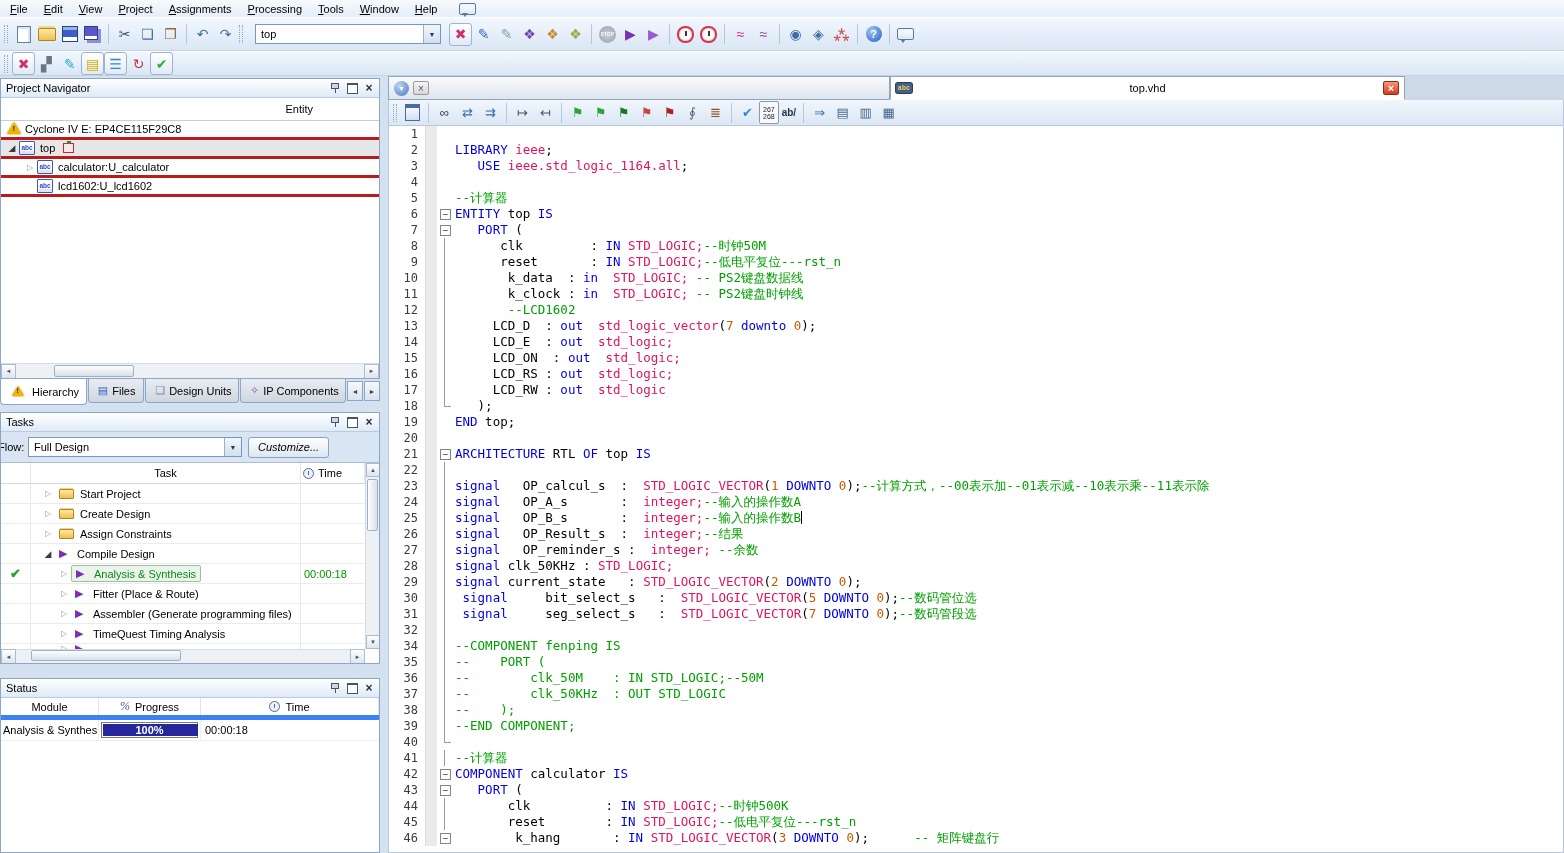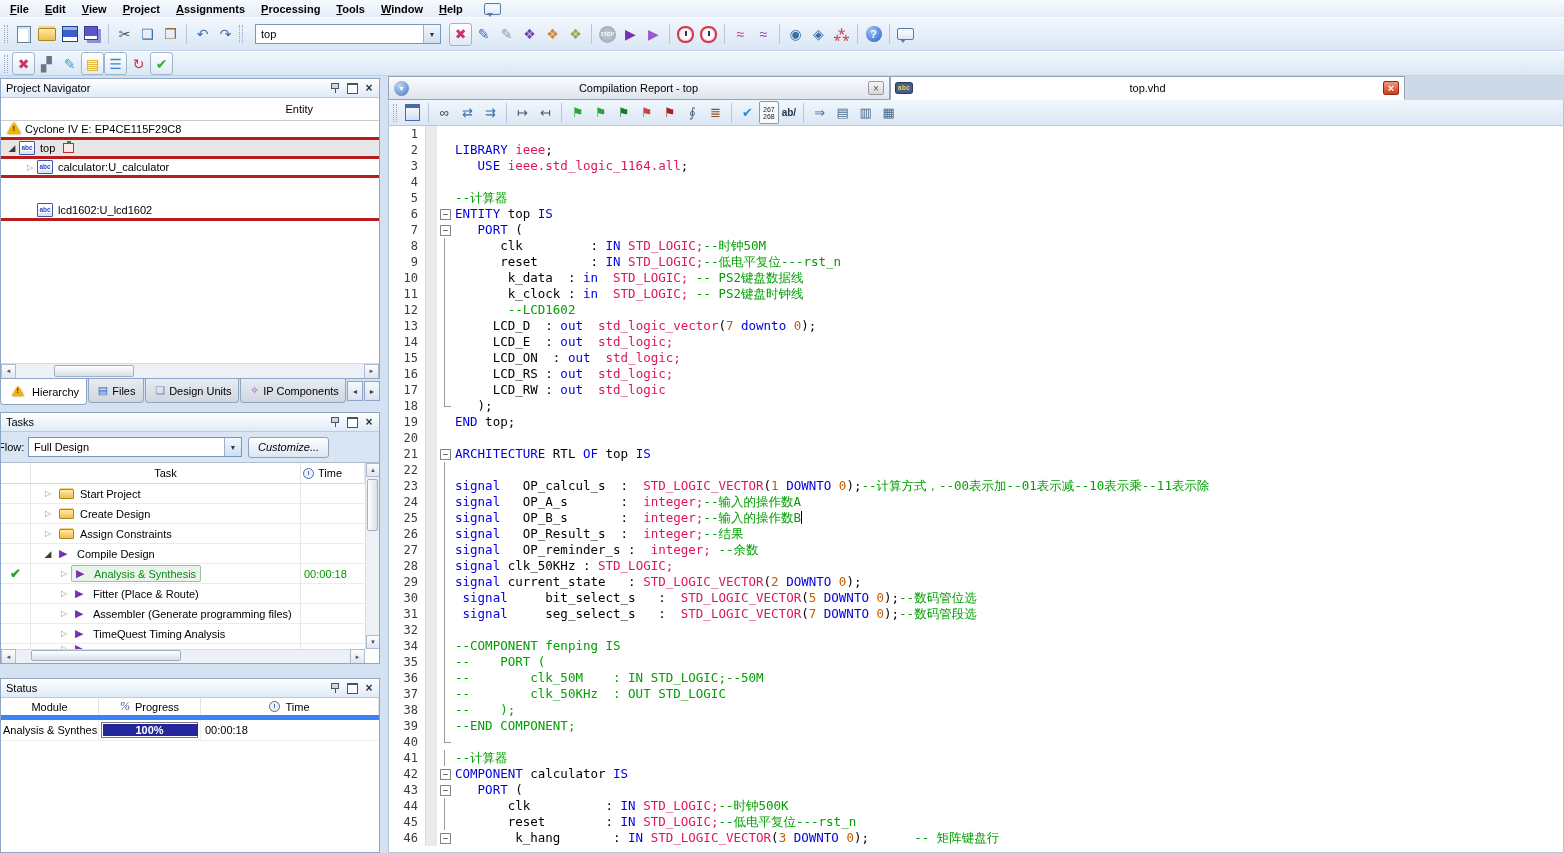--- a/index.html
+++ b/index.html
@@ -1,21 +1,21 @@
 <!DOCTYPE html>
 <html><head>
 <meta charset="utf-8">
 <style>
   * { box-sizing: border-box; margin: 0; padding: 0; }
   html,body { width:1564px; height:853px; overflow:hidden; }
   body { font-family:"Liberation Sans",sans-serif; font-size:11px; background:#d3e1f1; color:#000; }
 
   
   .menubar { height:17px; display:flex; align-items:center; background:linear-gradient(#f7fafd,#e4edf8); padding-left:2px; }
-  .menu-item { display:inline-block; padding:1px 8px; cursor:default;font-weight:bold; }
+  .menu-item { display:inline-block; padding:1px 8px; cursor:default; }
   .menu-item::first-letter { text-decoration:underline; }
   .menubar .tbi { margin-left:10px; }
 
   
   .toolbar { display:flex; align-items:center; background:linear-gradient(#f2f7fd,#dae7f5); border-top:1px solid #ffffff; border-bottom:1px solid #c2d3e7; padding:0 2px; }
   .t1 { height:34px; }
   .t2 { height:25px; }
   .grip { width:4px; height:18px; margin:0 4px 0 2px; border-left:1px dotted #8ea6c2; border-right:1px dotted #8ea6c2; }
   .tbgroup { display:flex; align-items:center; }
   .tbi { width:23px; height:23px; display:flex; align-items:center; justify-content:center; position:relative; flex:0 0 auto; }
@@ -317,21 +317,21 @@
               <span class="arr exp">◢</span>
               <span class="ic-vhd">abc</span>
               <span class="tree-label">top</span>
               <span class="badge"></span>
             </div>
             <div class="tree-row" style="padding-left: 22px;">
               <span class="arr">▷</span>
               <span class="ic-vhd">abc</span>
               <span class="tree-label">calculator:U_calculator</span>
             </div>
-            <div class="tree-row" style="padding-left: 22px; margin-top: 24px;">
+            <div class="tree-row" style="padding-left: 22px;">
               <span class="arr"></span>
               <span class="ic-vhd">abc</span>
               <span class="tree-label">lcd1602:U_lcd1602</span>
             </div>
           </div>
         <div class="hscroll">
           <span class="sbtn">◄</span>
           <span class="htrack">
               <span class="hthumb"></span>
             </span>
@@ -548,21 +548,20 @@
             </div>
           </div>
       </div>
     </div>
   </div>
 
   <div class="editor">
     <div class="doc-tabs">
       <div class="doc-tab inactive">
         <span class="dt-rpt"></span>
-        <span class="dt-label">Compilation Report - top</span>
         <span class="dt-close gray"></span>
       </div>
       <div class="doc-tab active">
         <span class="dt-abc">abc</span>
         <span class="dt-label">top.vhd</span>
         <span class="dt-close red"></span>
       </div>
     </div>
     <div class="ed-toolbar">
       <span class="grip"></span>

